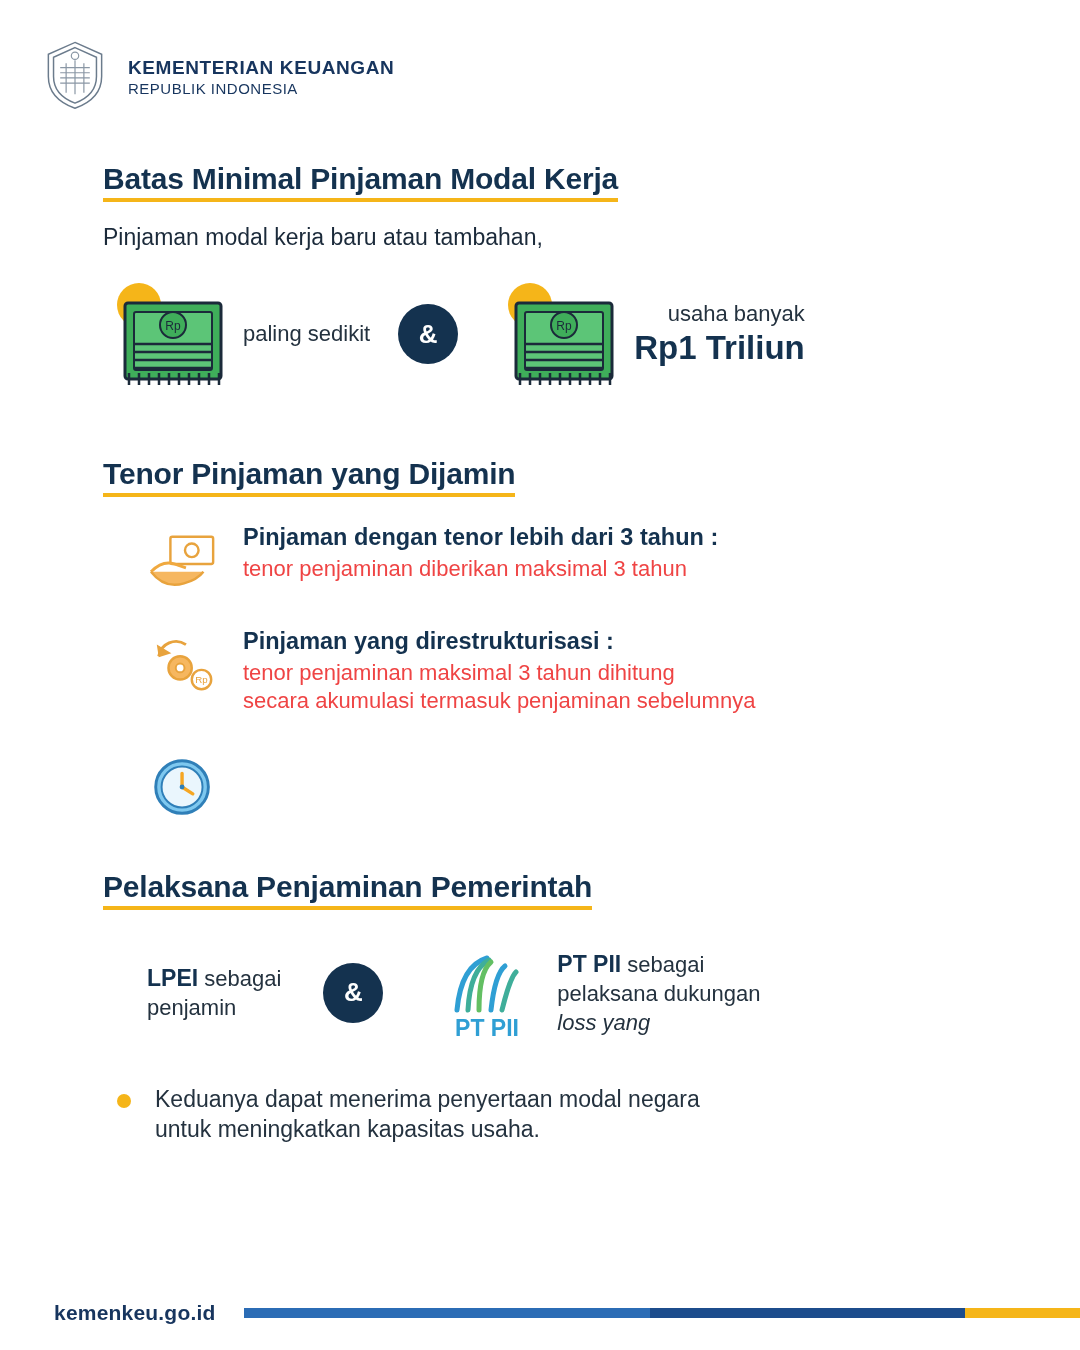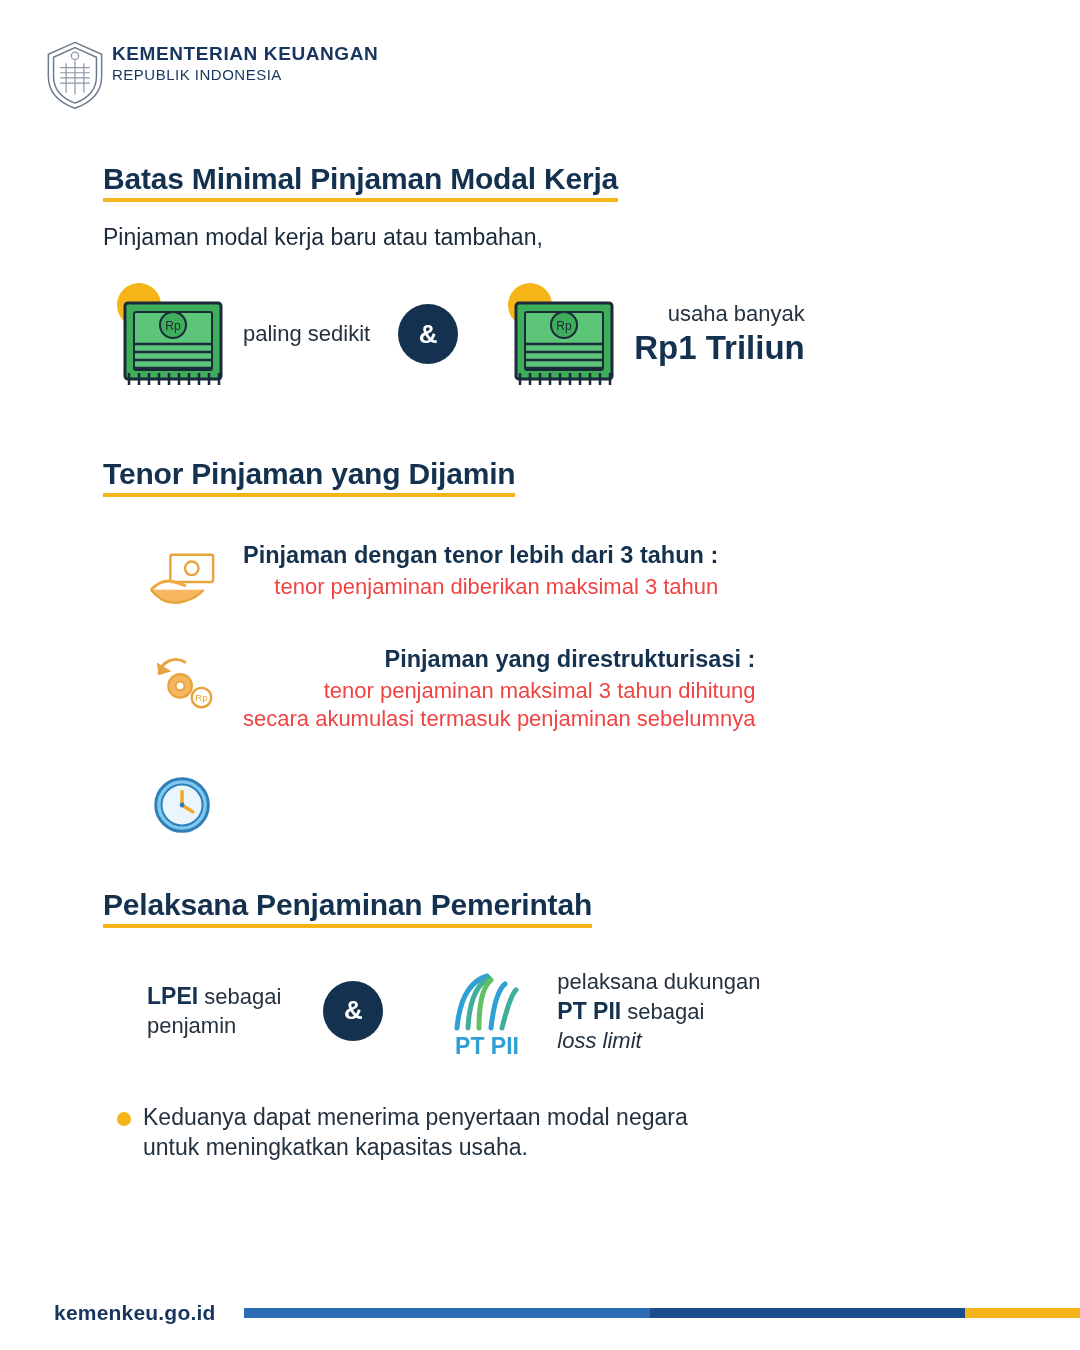--- a/index.html
+++ b/index.html
@@ -7,22 +7,23 @@
     width: 1080px; height: 1350px;
     background: #ffffff;
     font-family: "Liberation Sans", sans-serif;
     color: #1b2a3a;
     overflow: hidden;
   }
   .page { position: relative; width: 1080px; height: 1350px; }
 
   
   .header {
-    display: flex; 
+    display: flex; align-items: center;
     padding: 38px 0 0 38px;
+    gap: 16px;
   }
   .logo-wrap { width: 74px; height: 74px; flex: 0 0 74px; }
   .ministry-text { line-height: 1.25; padding-top: 4px; }
   .ministry-line1 {
     font-size: 19px; font-weight: bold; letter-spacing: 0.6px;
     color: #17355e;
   }
   .ministry-line2 {
     font-size: 15px; letter-spacing: 0.5px; color: #17355e;
   }
@@ -55,21 +56,21 @@
     width: 60px; height: 60px; border-radius: 50%;
     background: #14324f; color: #fff;
     display: flex; align-items: center; justify-content: center;
     font-size: 26px; font-weight: bold; flex: 0 0 60px;
   }
   .gap-1 { width: 28px; }
   .gap-2 { width: 36px; }
 
   
   .sec2 { margin-top: 58px; }
-  .tenor-list { margin-top: 44px; padding-left: 42px; text-align: right; }
+  .tenor-list { margin-top: 26px; padding-left: 42px; }
   .tenor-item { display: flex; margin-bottom: 28px; }
   .tenor-icon { width: 78px; flex: 0 0 78px; padding-top: 4px; }
   .tenor-body { padding-left: 20px; }
   .tenor-head { font-size: 23.5px; font-weight: bold; color: #14324f; line-height: 1.26; }
   .tenor-sub { font-size: 22px; color: #ef4444; line-height: 1.3; margin-top: 2px; }
 
   
   .sec3 { margin-top: 40px; }
   .pelaksana-row { display: flex; align-items: center; margin-top: 26px; padding-left: 30px; }
   .pel-item { display: flex; align-items: center; }
@@ -78,21 +79,21 @@
   .pel-text b { color: #14324f; font-size: 23px; }
   .pel-text i { font-style: italic; }
   .gap-3 { width: 42px; }
   .gap-4 { width: 48px; }
 
   .note-row { display: flex; margin-top: 34px; padding-left: 14px; }
   .note-bullet {
     width: 14px; height: 14px; border-radius: 50%; background: #f5b519;
     margin-top: 10px; flex: 0 0 14px;
   }
-  .note-text { font-size: 23px; line-height: 1.32; margin-left: 12px; color: #24323f; }
+  .note-text { font-size: 23px; line-height: 1.32; margin-left: 24px; color: #24323f; }
 
   
   .footer {
     position: absolute; left: 16px; bottom: 0; width: 1080px; height: 74px;
     display: flex; align-items: center; padding-left: 38px;
   }
   .site { font-size: 21px; font-weight: bold; color: #17355e; letter-spacing: 0.2px; }
   .footer-bars { display: flex; margin-left: 28px; flex: 1; height: 10px; margin-right: 0; }
   .bar-a { flex: 3.1; background: #2b6cb5; }
   .bar-b { flex: 2.4; background: #1c4c8c; }
@@ -251,23 +252,23 @@
                 <path d="M26 74 q4 -44 30 -52" stroke="#2f9fd4"></path>
                 <path d="M37 74 q2 -40 21 -50" stroke="#3fae9a"></path>
                 <path d="M48 74 q0 -38 12 -48" stroke="#63bf63"></path>
                 <path d="M60 74 q4 -36 14 -44" stroke="#2f9fd4"></path>
                 <path d="M71 74 q8 -32 14 -38" stroke="#3fae9a"></path>
               </g>
               <text x="56" y="100" font-size="23" font-weight="bold" fill="#2f9fd4" text-anchor="middle" font-family="Liberation Sans, sans-serif">PT PII</text>
             </svg>
           </div>
           <div class="pel-text">
+            <div><b>PT PII</b><span> sebagai</span></div>
             <div>pelaksana dukungan</div>
-            <div><b>PT PII</b><span> sebagai</span></div>
-            <div><i>loss limit</i></div>
+            <div><i>loss yang</i></div>
           </div>
         </div>
 
       </div>
 
       <div class="note-row">
         <div class="note-bullet"></div>
         <div class="note-text">Keduanya dapat menerima penyertaan modal negara<br>untuk meningkatkan kapasitas usaha.</div>
       </div>
     </div>

